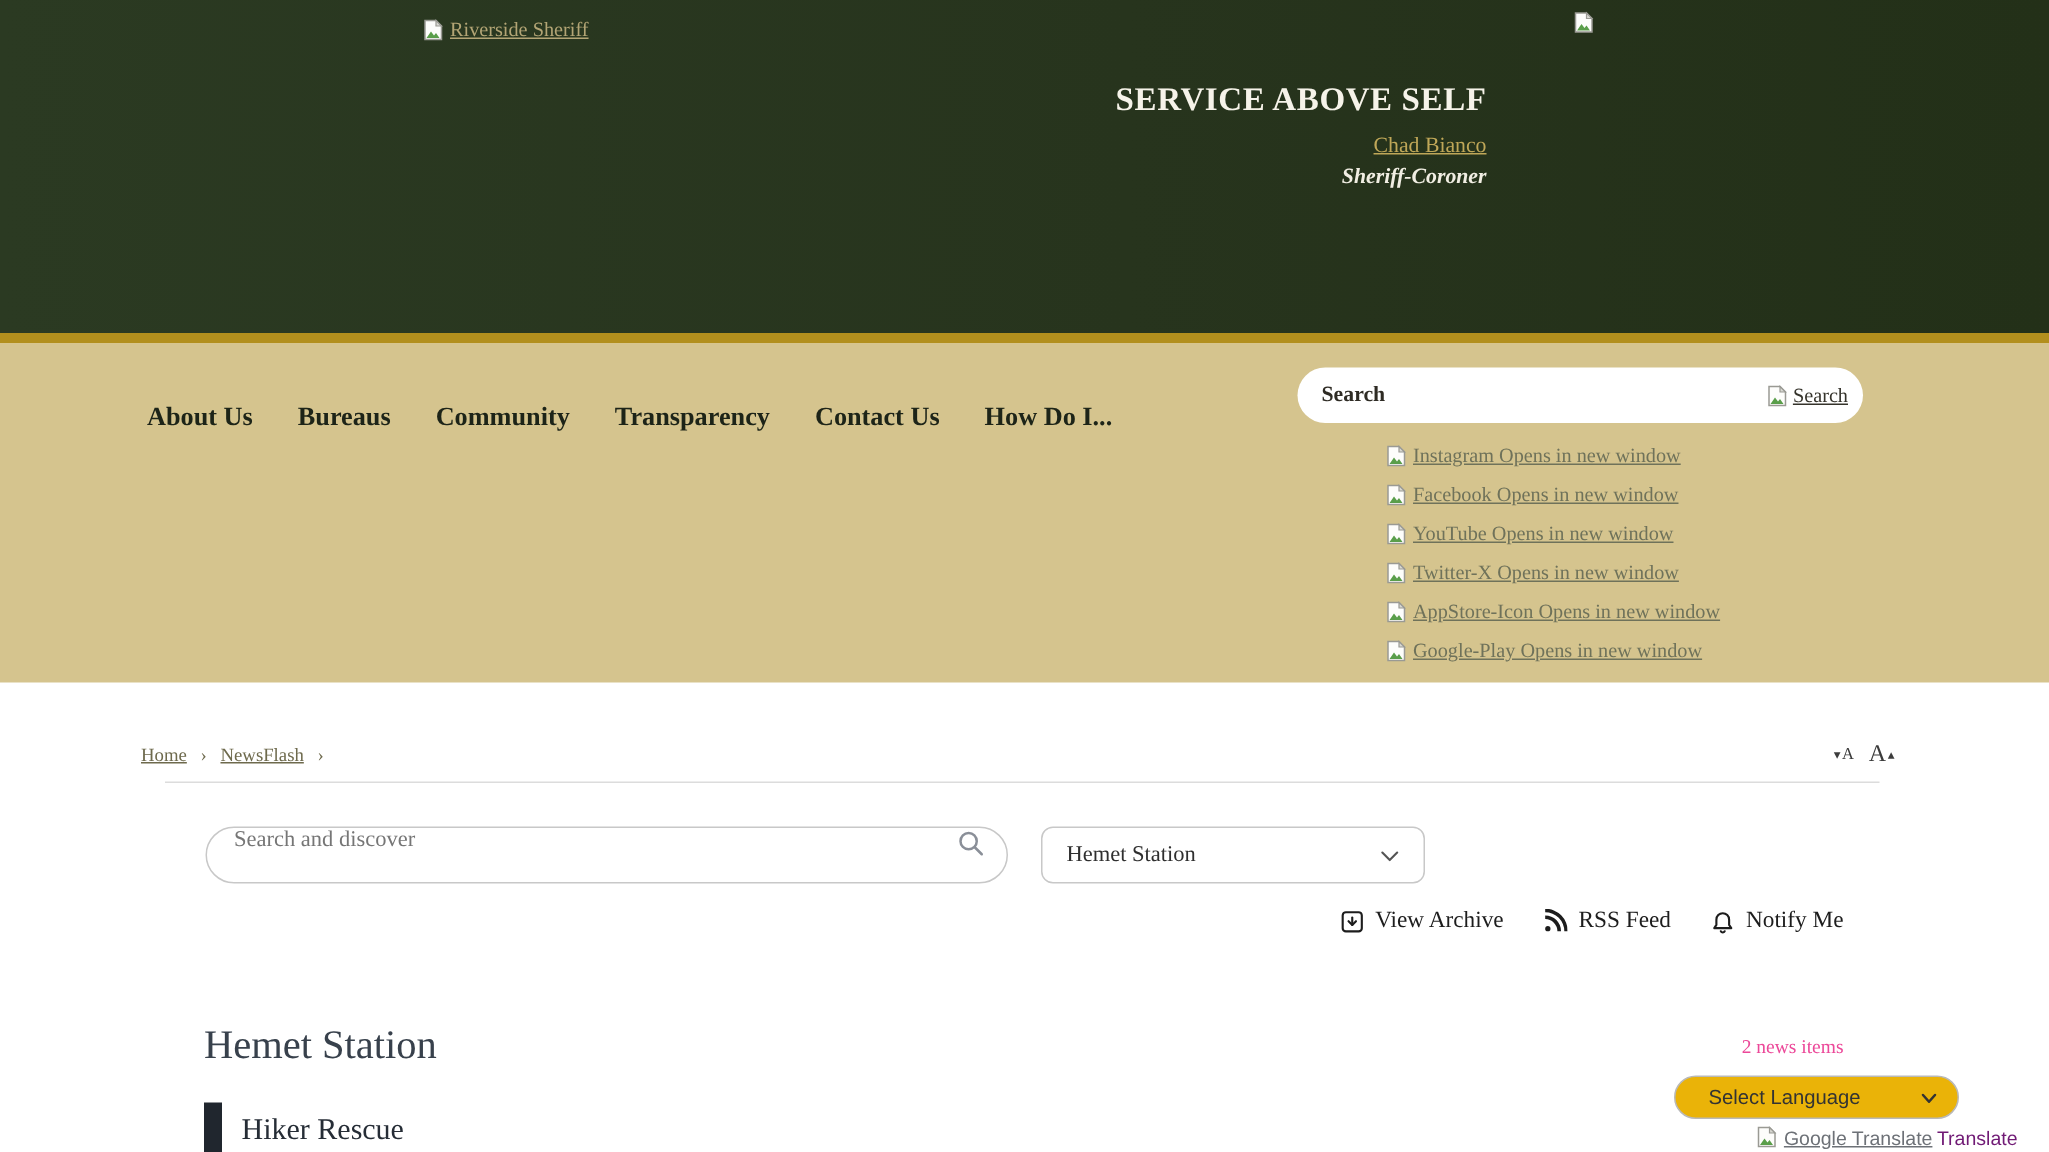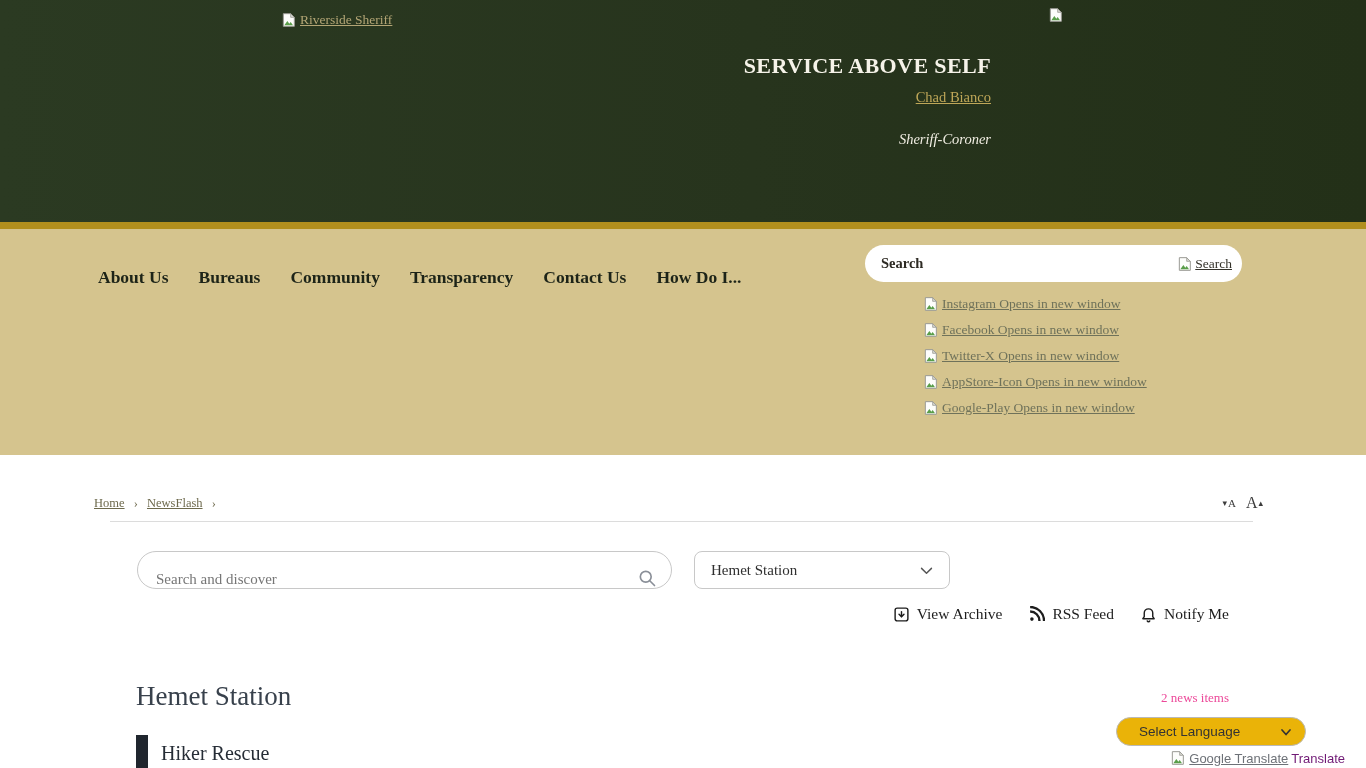--- a/index.html
+++ b/index.html
@@ -10,21 +10,21 @@
   
   .hdr { position:absolute; left:0; top:0; width:1366px; height:222px;
          background:linear-gradient(90deg,#2b3a22 0%, #27341d 55%, #233018 100%); }
   .logo-link { position:absolute; left:281px; top:12px; display:flex; align-items:center; gap:3px;
                color:#b3a575; text-decoration:underline; font-size:13.5px; cursor:pointer; }
   .hdr-img2 { position:absolute; left:1048px; top:7px; }
   .hdr-right { position:absolute; right:375px; top:53px; text-align:right; }
   .motto { color:#f6f3e9; font-weight:bold; font-size:22px; letter-spacing:.4px; }
   .sheriff-name { display:inline-block; margin-top:10px; color:#bfa758; font-size:14.5px;
                   text-decoration:underline; cursor:pointer; }
-  .sheriff-title { margin-top:25px; color:#f1eee3; font-size:14.5px; font-style:italic; }
+  .sheriff-title { margin-top:4px; color:#f1eee3; font-size:14.5px; font-style:italic;font-weight:bold; }
 
   
   .gold { position:absolute; left:0; top:222px; width:1366px; height:7px; background:#b28f1d; }
 
   
   .tan { position:absolute; left:0; top:229px; width:1366px; height:228px; background:#d5c48e; }
   .mainnav { position:absolute; left:98px; top:38px; display:flex; gap:30px; }
   .mainnav a { color:#1d2418; font-weight:bold; font-size:17.5px; text-decoration:none; cursor:pointer; white-space:nowrap; }
   .searchpill { position:absolute; left:865px; top:16px; width:377px; height:37px; background:#fff;
                 border-radius:18.5px; display:flex; align-items:center; padding:0 10px 0 16px; }
@@ -43,21 +43,21 @@
   .breadcrumb a { color:#6e6a4d; text-decoration:underline; cursor:pointer; }
   .breadcrumb .sep { margin:0 6px; text-decoration:none; }
   .fontsize { position:absolute; right:103px; top:40px; display:flex; align-items:center; gap:10px; color:#3c3c3c; }
   .fontsize a { display:flex; align-items:center; cursor:pointer; color:#3c3c3c; text-decoration:none; }
   .tri { font-size:9px; line-height:1; }
   .a-small { font-size:11px; line-height:1; margin-left:1px; }
   .a-big { font-size:16px; line-height:1; margin-right:1px; }
   .rule { position:absolute; left:110px; top:66px; width:1143px; height:1px; background:#dcdcdc; }
 
   .discover { position:absolute; left:137px; top:96px; width:535px; height:38px; border:1px solid #c8c8c8;
-              border-radius:19px; background:#fff; display:flex; align-items:flex-end; padding:0 14px 0 18px; }
+              border-radius:19px; background:#fff; display:flex; align-items:flex-start; padding:0 14px 0 18px; }
   .discover input { flex:1; border:none; outline:none; font-family:"Liberation Serif",serif;
                     font-size:15px; color:#333; background:transparent; }
   .discover input::placeholder { color:#767676; opacity:1; }
   .dd { position:absolute; top:96px; height:38px; border:1px solid #c8c8c8; border-radius:8px; background:#fff;
         display:flex; align-items:center; justify-content:space-between; padding:0 14px 0 16px;
         font-size:15px; color:#2f2f2f; cursor:pointer; }
   .dd1 { left:694px; width:256px; }
   .dd2 { left:974px; width:255px; }
 
   .actions { position:absolute; right:137px; top:150px; display:flex; gap:26px; }
@@ -157,20 +157,30 @@
         <span>Facebook Opens in new window</span>
       </a>
       <a class="slink">
         <span class="bimg">
             <svg viewBox="0 0 24 24" width="16" height="16">
               <path d="M3.5 2.5h11l5.5 5.5v13.5h-16.5z" fill="#fdfdfb" stroke="#9a9a94" stroke-width="1.5"></path>
               <path d="M14.5 2.5l5.5 5.5h-5.5z" fill="#d9d9d3" stroke="#9a9a94" stroke-width="1.2"></path>
               <path d="M5 20l4.5-6.5 3 4 2-2.5 3.5 5z" fill="#5a9e4a"></path>
             </svg>
           </span>
+        <span>YouTube Opens in new window</span>
+      </a>
+      <a class="slink">
+        <span class="bimg">
+            <svg viewBox="0 0 24 24" width="16" height="16">
+              <path d="M3.5 2.5h11l5.5 5.5v13.5h-16.5z" fill="#fdfdfb" stroke="#9a9a94" stroke-width="1.5"></path>
+              <path d="M14.5 2.5l5.5 5.5h-5.5z" fill="#d9d9d3" stroke="#9a9a94" stroke-width="1.2"></path>
+              <path d="M5 20l4.5-6.5 3 4 2-2.5 3.5 5z" fill="#5a9e4a"></path>
+            </svg>
+          </span>
         <span>Twitter-X Opens in new window</span>
       </a>
       <a class="slink">
         <span class="bimg">
             <svg viewBox="0 0 24 24" width="16" height="16">
               <path d="M3.5 2.5h11l5.5 5.5v13.5h-16.5z" fill="#fdfdfb" stroke="#9a9a94" stroke-width="1.5"></path>
               <path d="M14.5 2.5l5.5 5.5h-5.5z" fill="#d9d9d3" stroke="#9a9a94" stroke-width="1.2"></path>
               <path d="M5 20l4.5-6.5 3 4 2-2.5 3.5 5z" fill="#5a9e4a"></path>
             </svg>
           </span>

